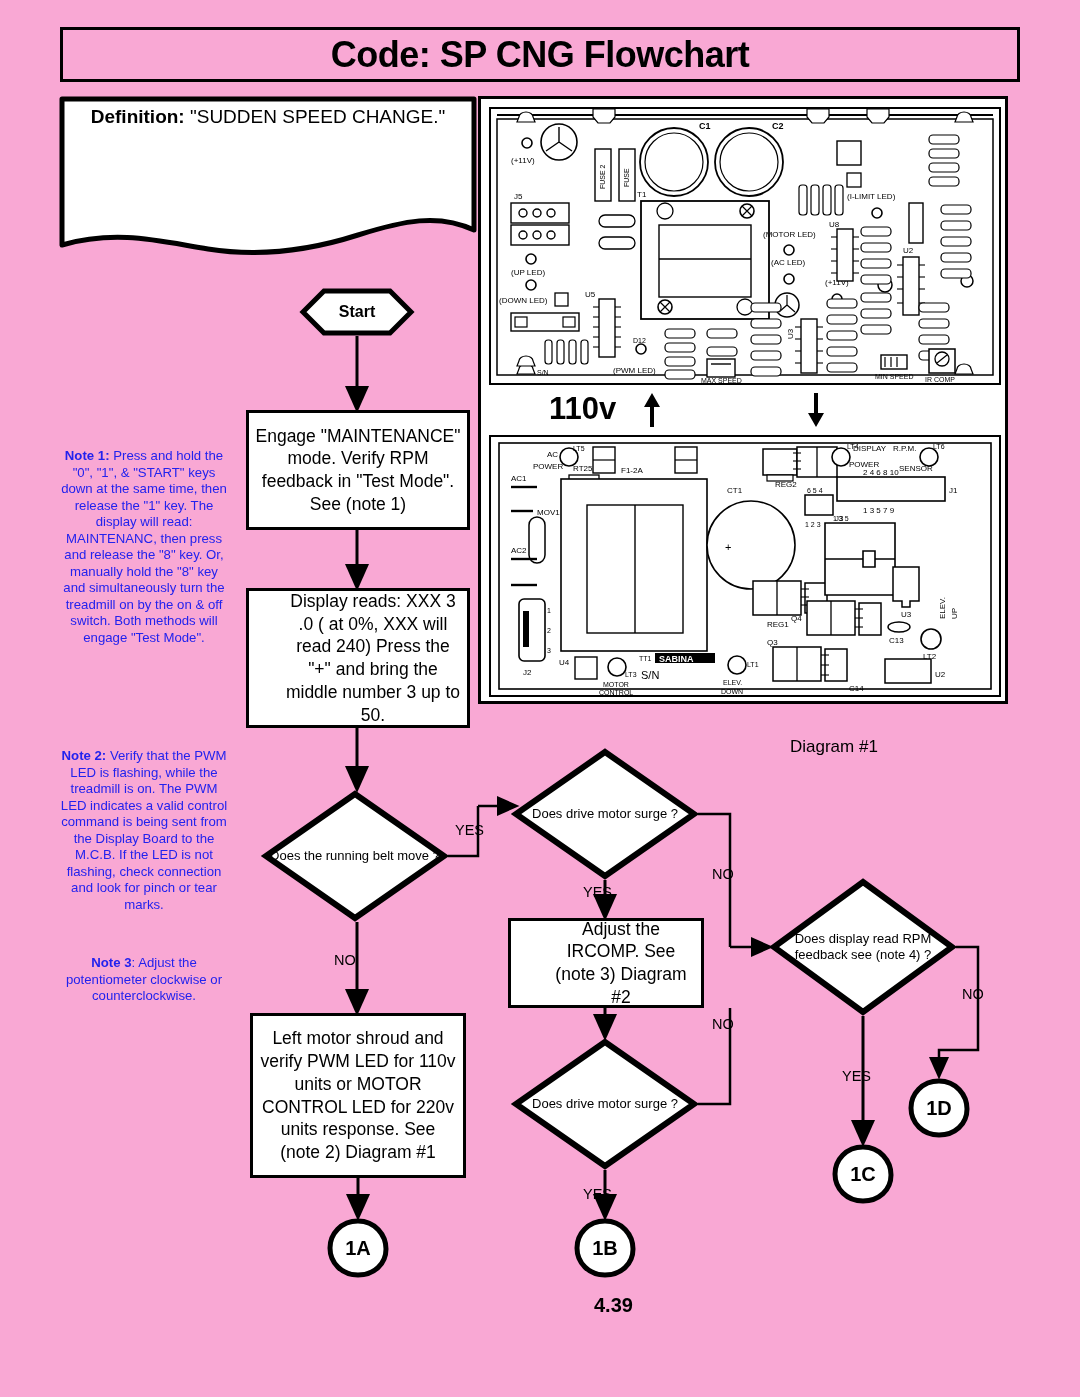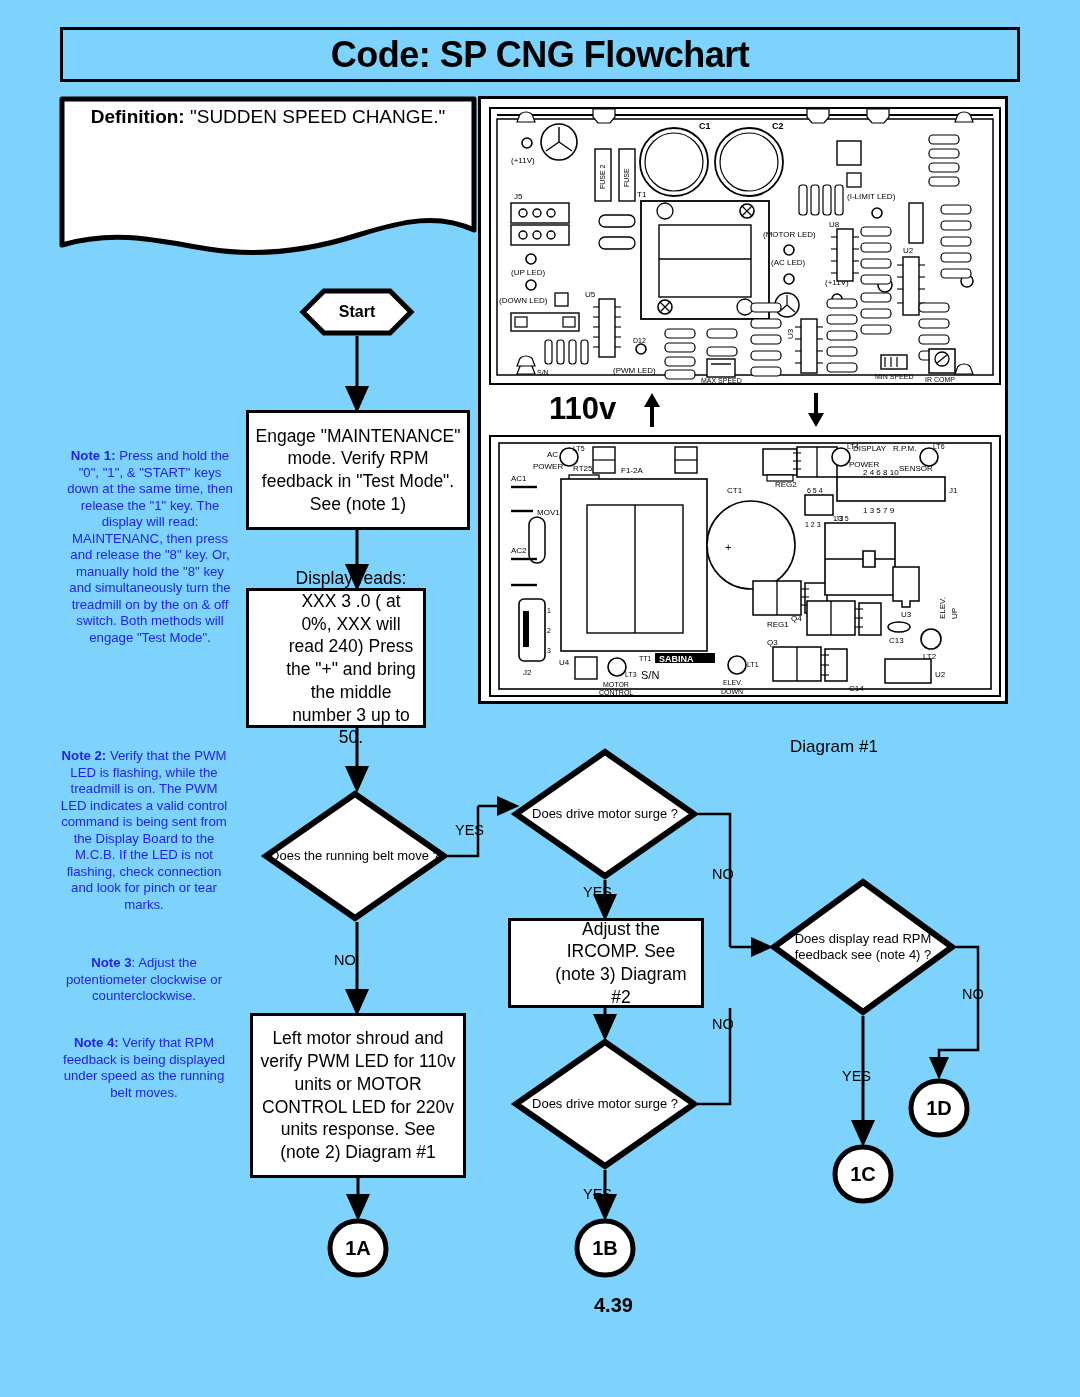--- a/index.html
+++ b/index.html
@@ -5,21 +5,21 @@
   * { box-sizing: border-box; }
   html, body {
     margin: 0; padding: 0;
     background: #ffffff;
     font-family: "Liberation Sans", sans-serif;
   }
   #page {
     position: relative;
     width: 1080px;
     height: 1397px;
-    background: #7dd3fc;
+    background: #f9a8d4;
     overflow: hidden;
   }
 
   
   .title-box {
     position: absolute;
     left: 60px; top: 27px;
     width: 960px; height: 55px;
     border: 3px solid #000;
     display: flex; align-items: center; justify-content: center;
@@ -42,37 +42,37 @@
   
   .note {
     position: absolute;
     width: 172px;
     color: #2222ee;
     font-size: 13.2px;
     line-height: 1.25;
     text-align: center;
   }
   .note b { font-weight: bold; }
-  #note1 { left: 64px; top: 448px; }
+  #note1 { left: 58px; top: 448px; }
   #note2 { left: 58px; top: 748px; }
   #note3 { left: 58px; top: 955px; }
   #note4 { left: 58px; top: 1035px; }
 
   
   .fbox {
     position: absolute;
     border: 3px solid #000;
     background: #fff;
     display: flex; align-items: center; justify-content: center;
     text-align: center;
     font-size: 17.5px; line-height: 1.3; color: #000;
     padding: 4px 6px;
   }
   #box-engage   { left: 246px; top: 410px; width: 224px; height: 120px; }
-  #box-display  { left: 246px; top: 588px; width: 180px; height: 140px; padding-left: 36px; }
+  #box-display  { left: 246px; top: 588px; width: 224px; height: 140px; padding-left: 36px; }
   #box-ircomp   { left: 508px; top: 918px; width: 196px; height: 90px; padding-left: 36px;  }
   #box-shroud   { left: 250px; top: 1013px; width: 216px; height: 165px; }
 
   
   .hex-wrap { position: absolute; left: 300px; top: 288px; width: 114px; height: 48px; }
   .hex-label {
     position: absolute; left: 0; top: 0; width: 114px; height: 48px;
     display: flex; align-items: center; justify-content: center;
     font-size: 16px; font-weight: bold; color: #000;
   }
@@ -155,23 +155,20 @@
   </div>
 
   <div class="note" id="note1">
     <b>Note 1:</b><span> Press and hold the "0", "1", &amp; "START" keys down at the same time, then release the "1" key. The display will read: MAINTENANC, then press and release the "8" key. Or, manually hold the "8" key and simultaneously turn the treadmill on by the on &amp; off switch. Both methods will engage "Test Mode".</span>
   </div>
   <div class="note" id="note2">
     <b>Note 2:</b><span> Verify that the PWM LED is flashing, while the treadmill is on. The PWM LED indicates a valid control command is being sent from the Display Board to the M.C.B. If the LED is not flashing, check connection and look for pinch or tear marks.</span>
   </div>
   <div class="note" id="note3">
     <b>Note 3</b><span>: Adjust the potentiometer clockwise or counterclockwise.</span>
-  </div>
-  <div class="note" id="note4">
-    <b>Note 4:</b><span> Verify that RPM feedback is being displayed under speed as the running belt moves.</span>
   </div>
 
   <svg id="edges" width="1080" height="1397" style="position:absolute;left:0;top:0;">
     <defs>
       <marker id="arw" markerWidth="10" markerHeight="10" refX="6" refY="4" orient="auto">
         <path d="M0,0 L9,4 L0,8 z" fill="#000"></path>
       </marker>
     </defs>
     <g stroke="#000" stroke-width="3" fill="none">
 

